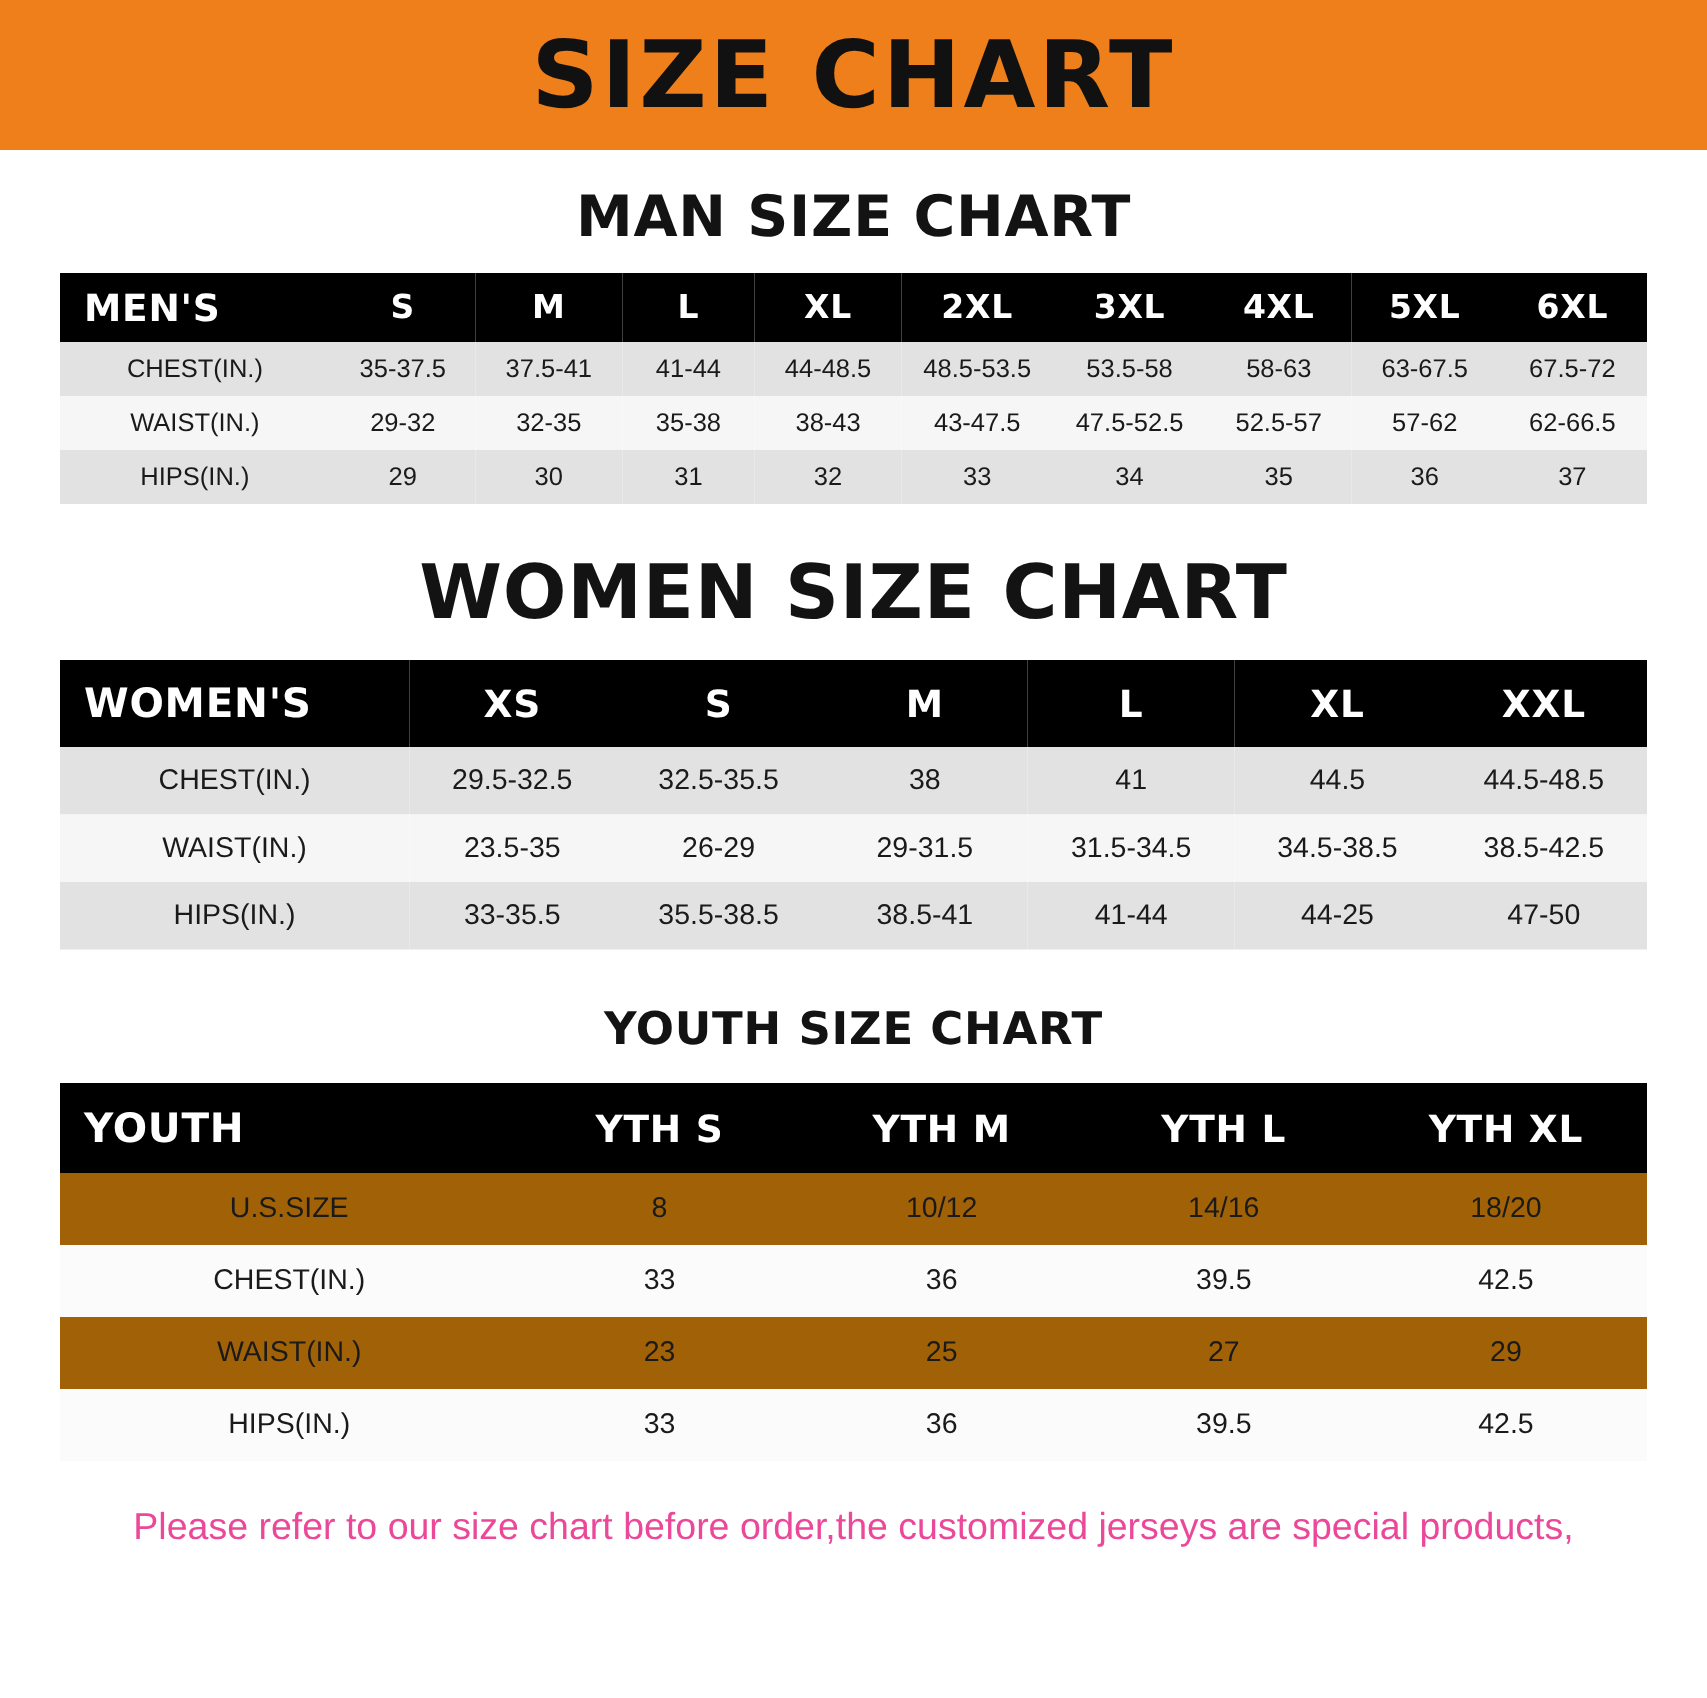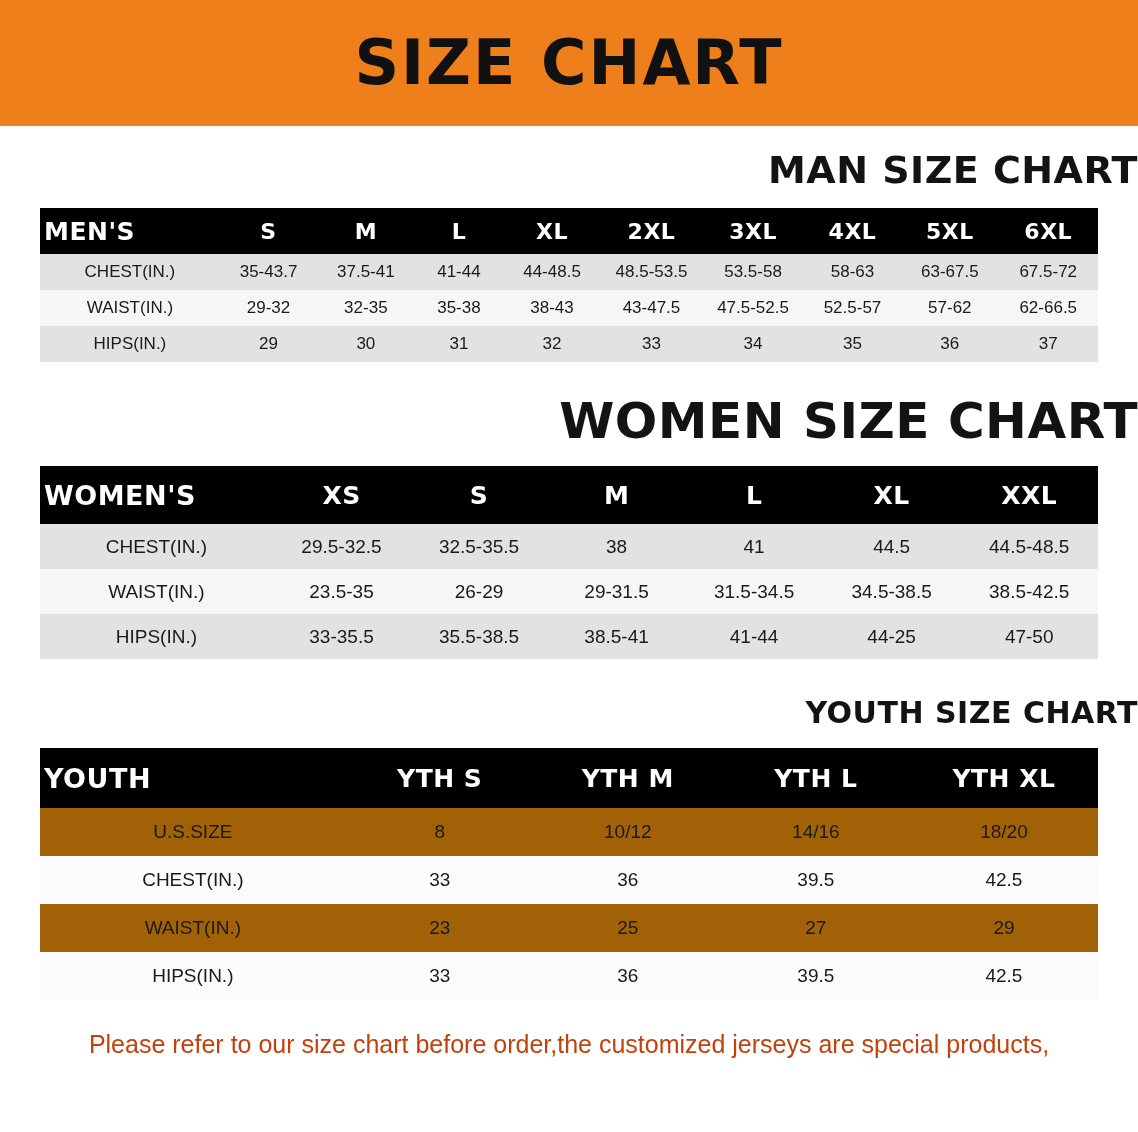--- a/index.html
+++ b/index.html
@@ -9,39 +9,39 @@
   body {
     width: 1138px;
     height: 1132px;
     background: #ffffff;
     font-family: "Liberation Sans", sans-serif;
     overflow: hidden;
   }
 
   
   .banner {
-    height: 126px;
+    height: 100px;
     background: #f07d18;
     background: linear-gradient(180deg, #ef7f1a 0%, #ef7f1a 100%);
     display: flex;
     align-items: center;
     justify-content: center;
   }
   .banner-title {
     font-family: "DejaVu Sans", sans-serif;
     font-weight: bold;
     font-size: 62px;
     letter-spacing: 2px;
     color: #111111;
     line-height: 1;
   }
 
   
   .section-title {
-    text-align: right;
+    text-align: center;
     font-family: "DejaVu Sans", sans-serif;
     font-weight: bold;
     color: #131313;
     letter-spacing: 0.5px;
   }
   .t-man   { font-size: 38px; margin-top: 22px; margin-bottom: 16px; }
   .t-women { font-size: 50px; margin-top: 30px; margin-bottom: 16px; }
   .t-youth { font-size: 30px; margin-top: 36px; margin-bottom: 18px; }
 
   
@@ -56,21 +56,21 @@
   thead td {
     background: #000000;
     color: #ffffff;
     font-family: "DejaVu Sans", sans-serif;
     font-weight: bold;
     text-align: center;
     letter-spacing: 0.5px;
   }
   thead td.rowhead {
     text-align: left;
-    padding-left: 4px;
+    padding-left: 16px;
   }
   tbody td {
     text-align: center;
     color: #1a1a1a;
     font-family: "Liberation Sans", sans-serif;
   }
   tbody tr.odd td  { background: #e2e2e2; }
   tbody tr.even td { background: #f6f6f6; }
   tbody td.rowhead {
     text-align: center;
@@ -91,21 +91,21 @@
   
   #youth-table thead td { height: 58px; font-size: 25px; }
   #youth-table thead td.rowhead { font-size: 27px; }
   #youth-table tbody td { height: 46px; font-size: 19px; }
   #youth-table tbody tr.odd td  { background: #a16207; }
   #youth-table tbody tr.even td { background: #fbfbfb; }
 
   
   .note {
     margin: 26px 40px 0 40px;
-    color: #c2410c;
+    color: #ec4899;
     font-family: "Liberation Sans", sans-serif;
     font-size: 25px;
     line-height: 1.45;
     text-align: center;
   }
   .note span { display: block; }
 </style>
 </head>
 <body>
 
@@ -138,21 +138,21 @@
         <td>2XL</td>
         <td>3XL</td>
         <td>4XL</td>
         <td>5XL</td>
         <td>6XL</td>
       </tr>
     </thead>
     <tbody>
       <tr class="odd">
         <td class="rowhead">CHEST(IN.)</td>
-        <td>35-43.7</td>
+        <td>35-37.5</td>
         <td>37.5-41</td>
         <td>41-44</td>
         <td>44-48.5</td>
         <td>48.5-53.5</td>
         <td>53.5-58</td>
         <td>58-63</td>
         <td>63-67.5</td>
         <td>67.5-72</td>
       </tr>
       <tr class="even">

